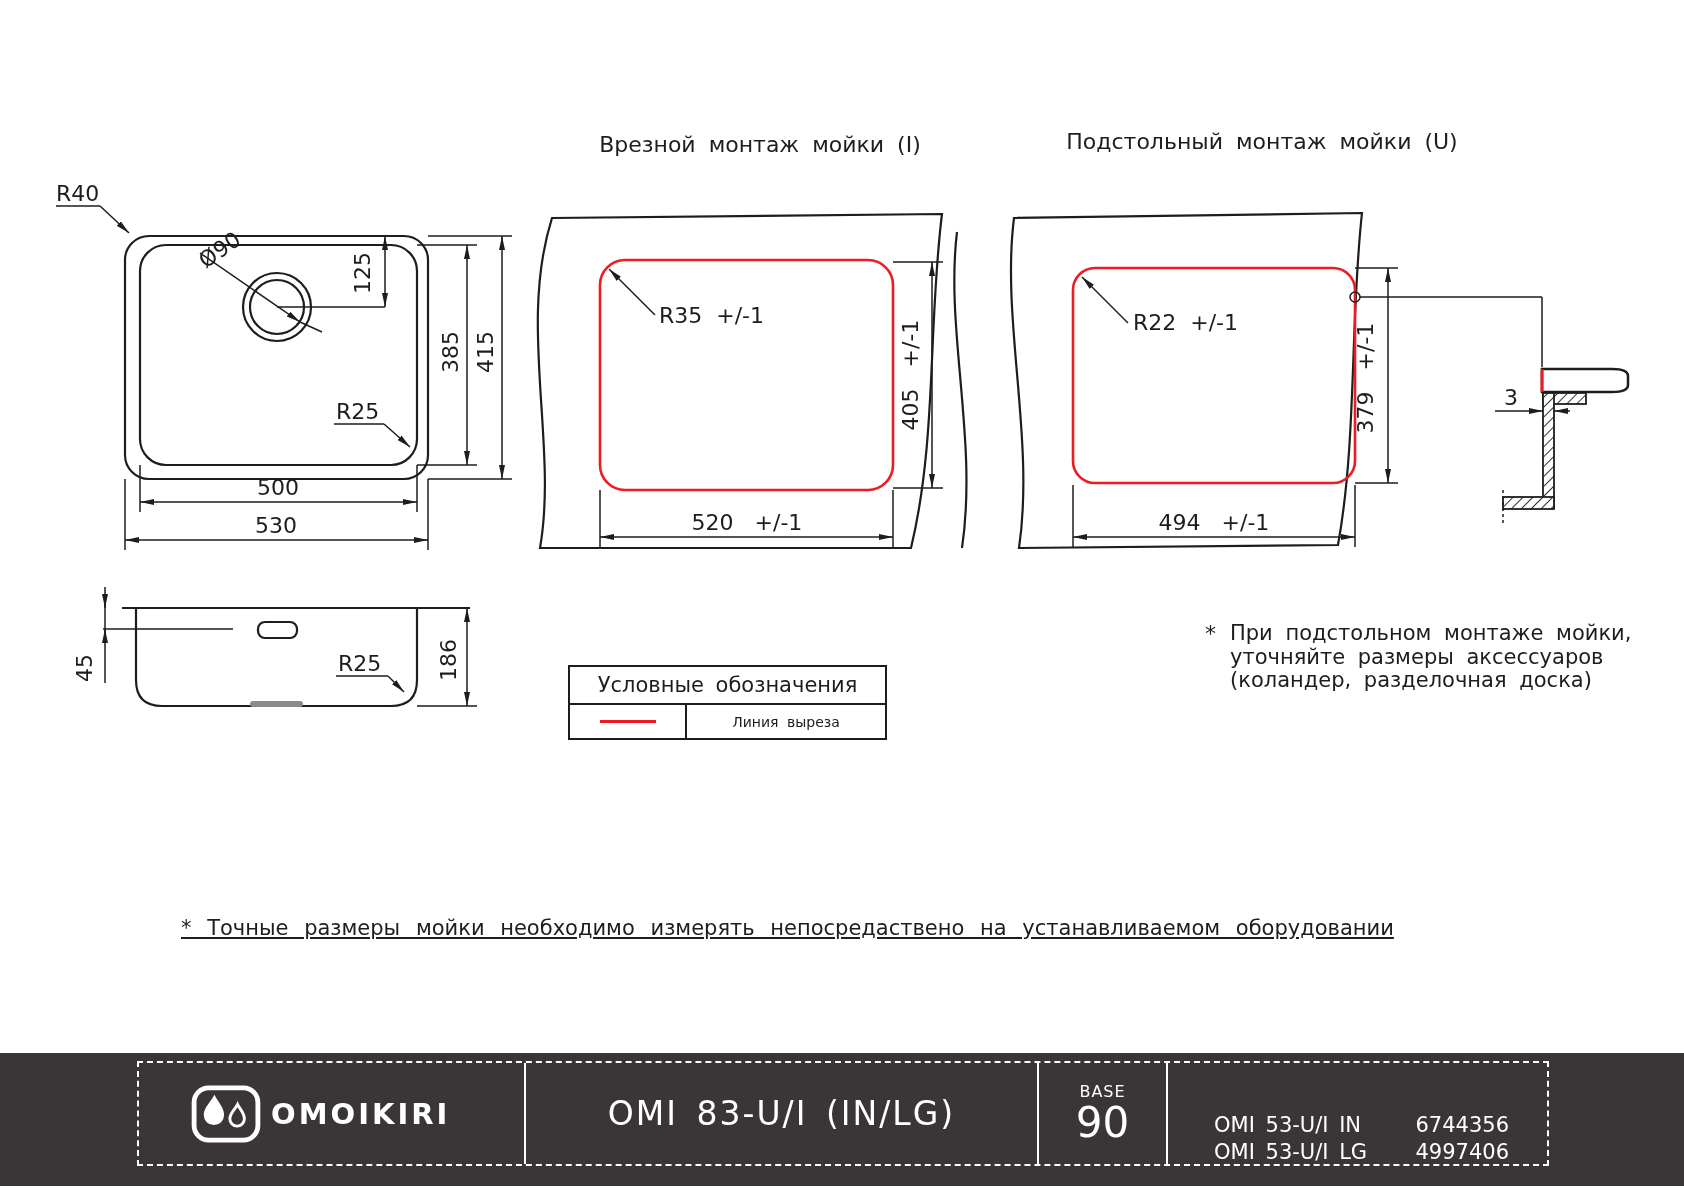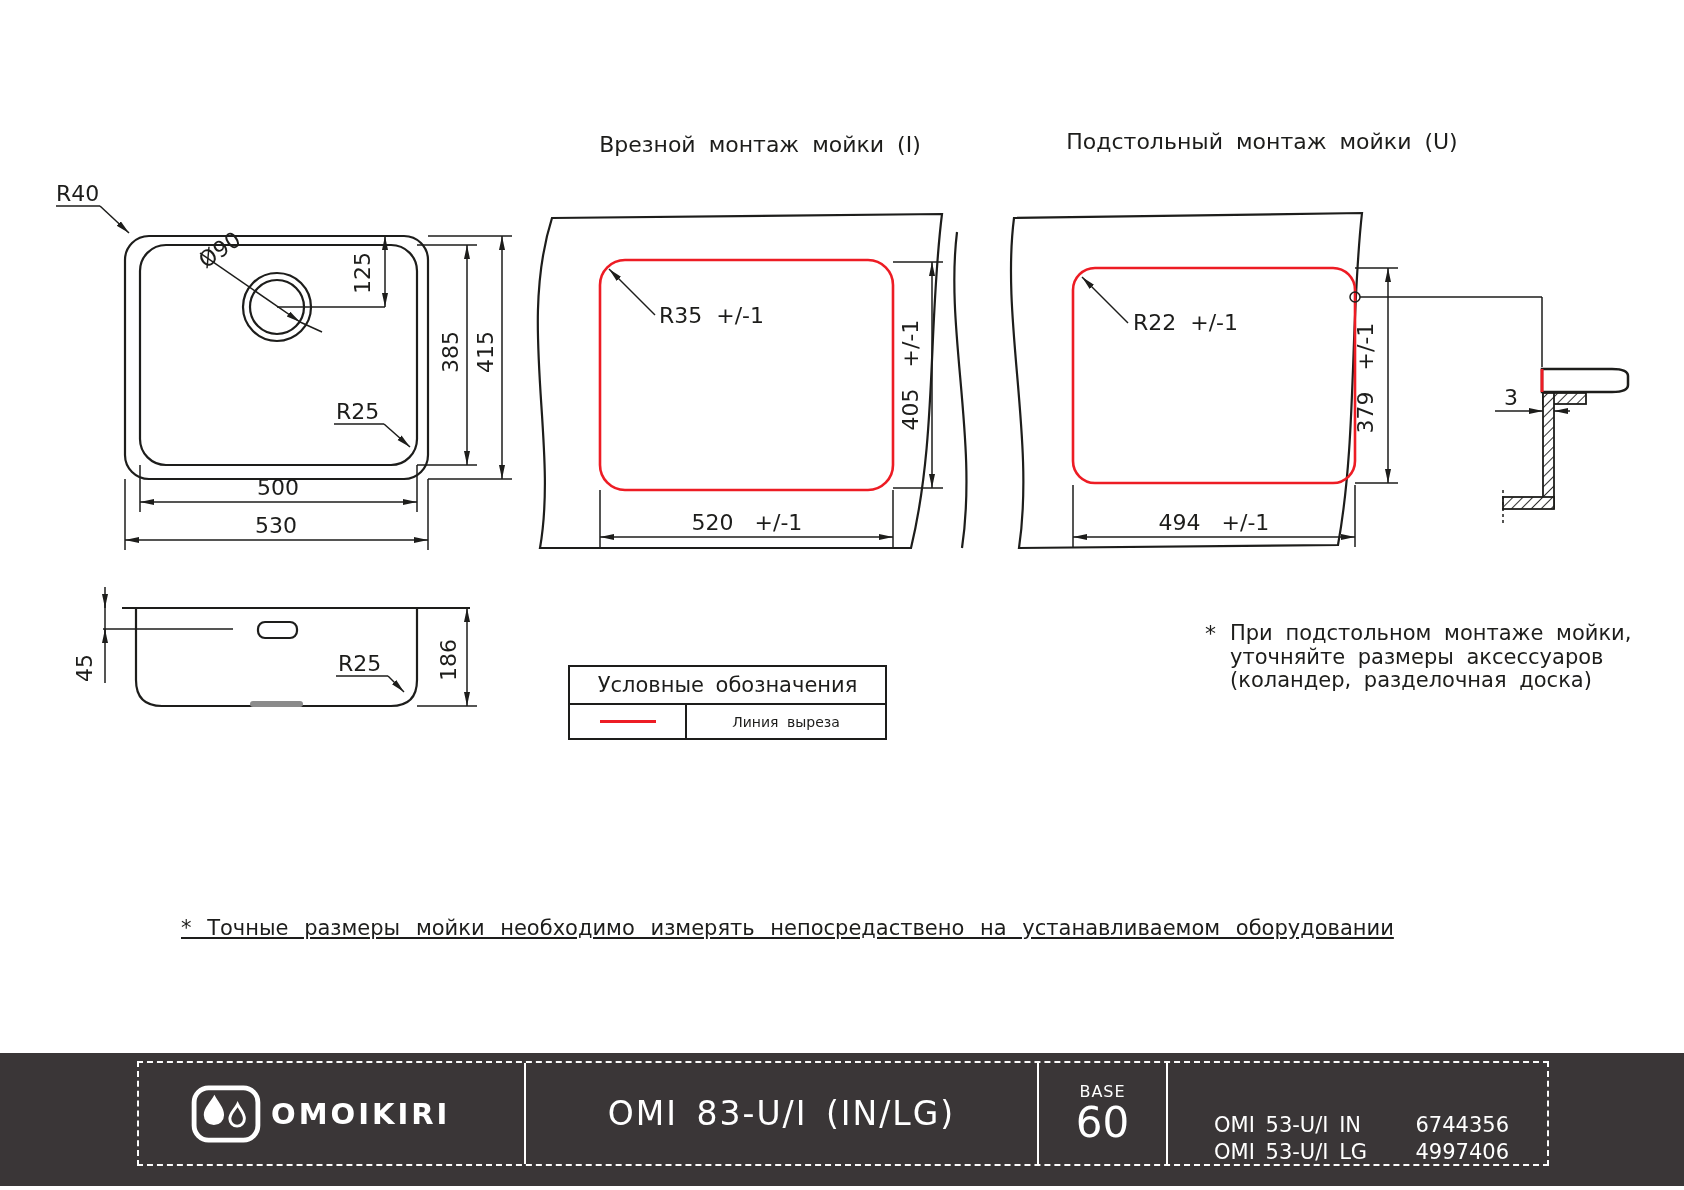--- a/index.html
+++ b/index.html
@@ -206,21 +206,21 @@
         <svg width="70" height="58" viewBox="0 0 72 60">
           <rect x="3" y="3" width="66" height="54" rx="15" fill="none" stroke="#fff" stroke-width="5"></rect>
           <path d="M24,10 C28,18 34,23 34,31 A10.5,10.5 0 0 1 13,31 C13,23 20,18 24,10 Z" fill="#fff"></path>
           <path d="M48,20 C51,26 55,29 55,35 A7.5,7.5 0 0 1 40,35 C40,29 45,26 48,20 Z" fill="none" stroke="#fff" stroke-width="3"></path>
         </svg>
         <span class="brand-text">OMOIKIRI</span>
       </div>
       <div class="cell cell-model">OMI 83-U/I (IN/LG)</div>
       <div class="cell cell-base">
         <div class="base-label">BASE</div>
-        <div class="base-value">60</div>
+        <div class="base-value">90</div>
       </div>
       <div class="cell cell-codes">
         <div class="sku-row">
           <span>OMI 53-U/I IN</span>
           <span>6744356</span>
         </div>
         <div class="sku-row">
           <span>OMI 53-U/I LG</span>
           <span>4997406</span>
         </div>

